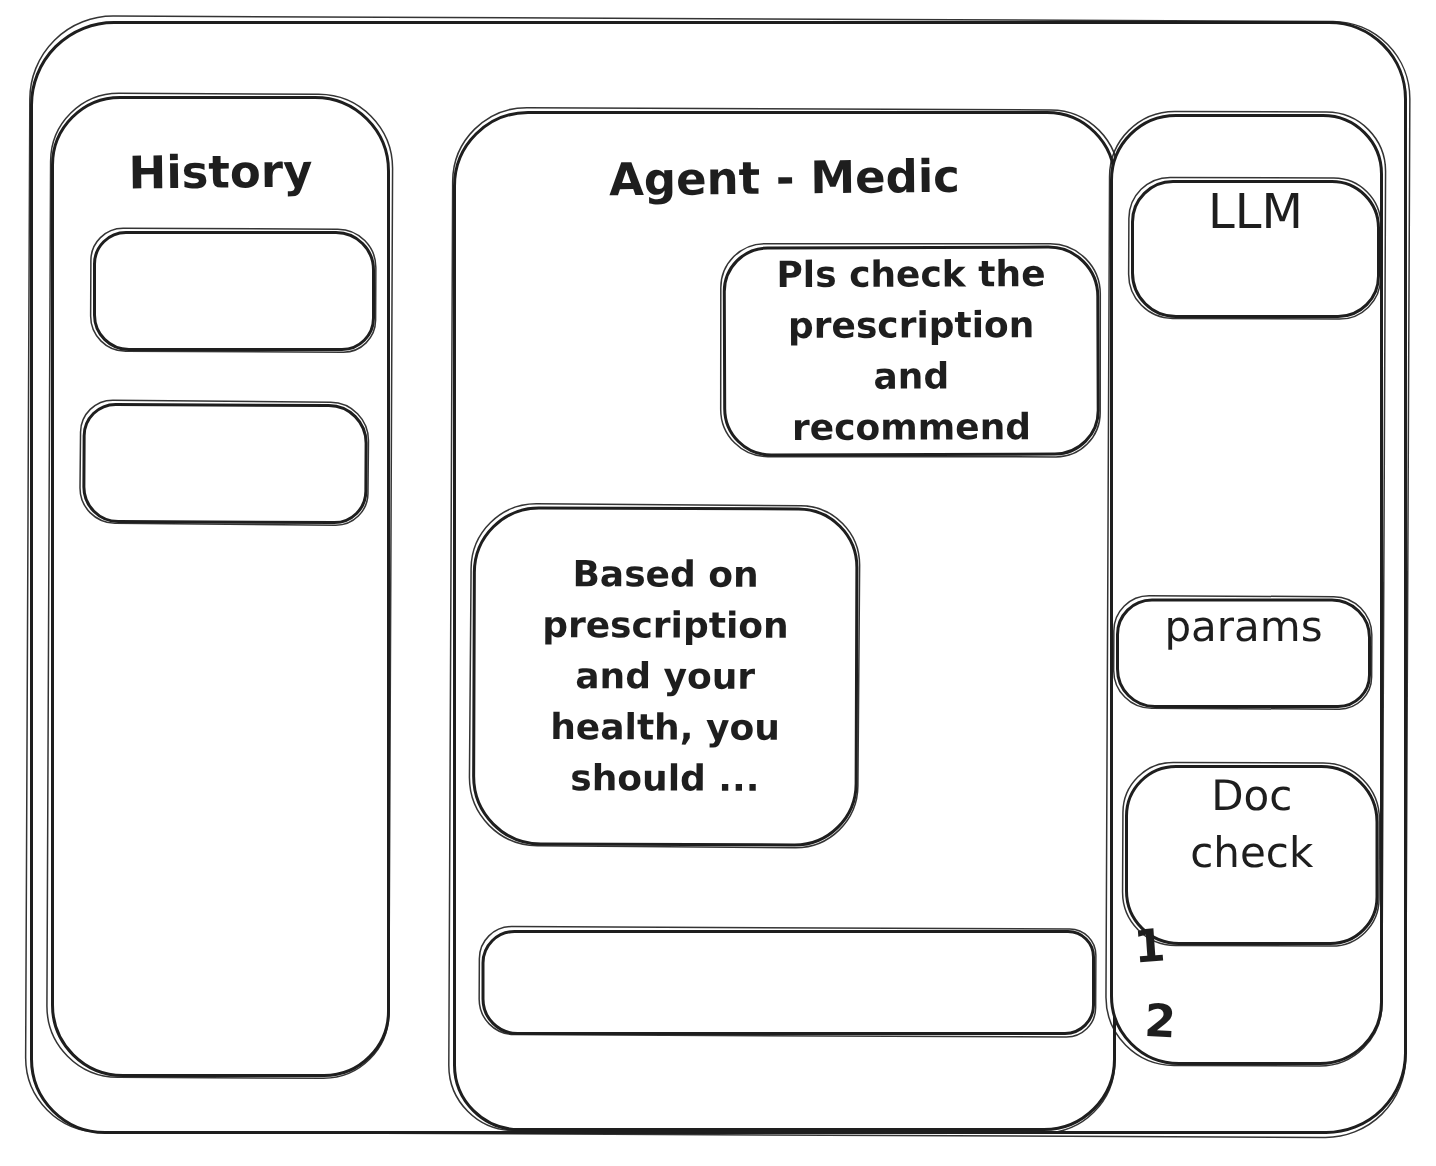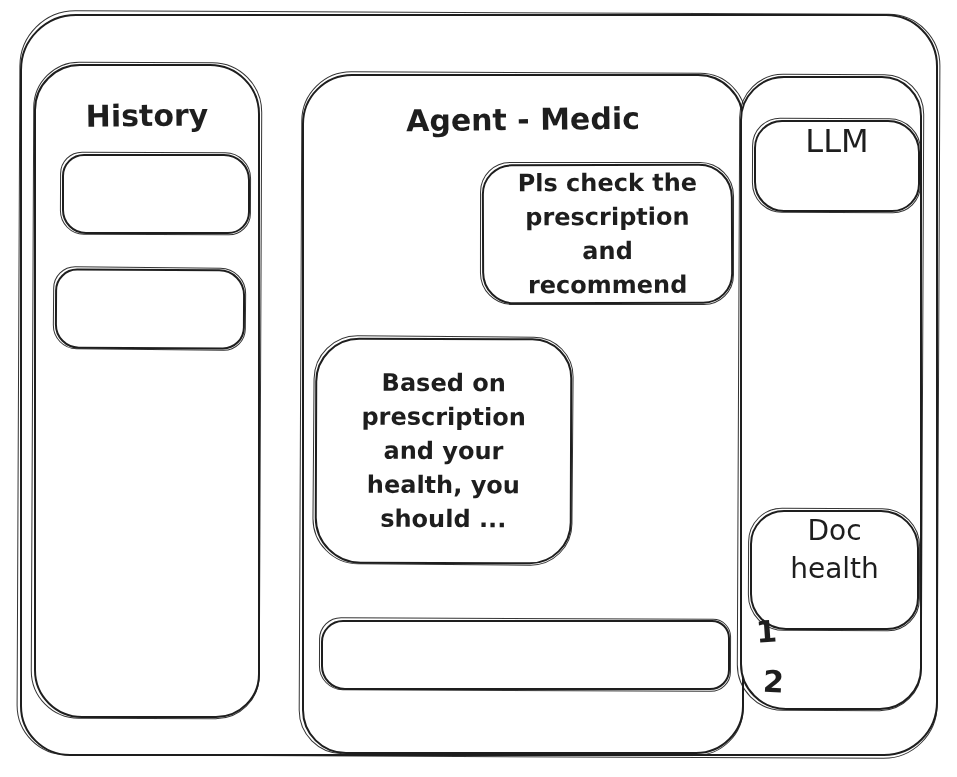--- a/index.html
+++ b/index.html
@@ -112,20 +112,23 @@
 
     <div class="sk inputbar">
       <input class="chat-input" type="text" placeholder="" style="">
     </div>
   </div>
 
   <div class="sk tools">
     <div class="sk tbtn tbtn-llm">
       <span>LLM</span>
     </div>
+    <div class="sk tbtn tbtn-params">
+      <span>params</span>
+    </div>
     <div class="sk tbtn tbtn-docsrc">
-      <span class="docsrc-label">Doc health</span>
+      <span class="docsrc-label">Doc check</span>
     </div>
     <div class="srcnum srcnum-1">1</div>
     <div class="srcnum srcnum-2">2</div>
   </div>
 
 </div>
 
 </body></html>

